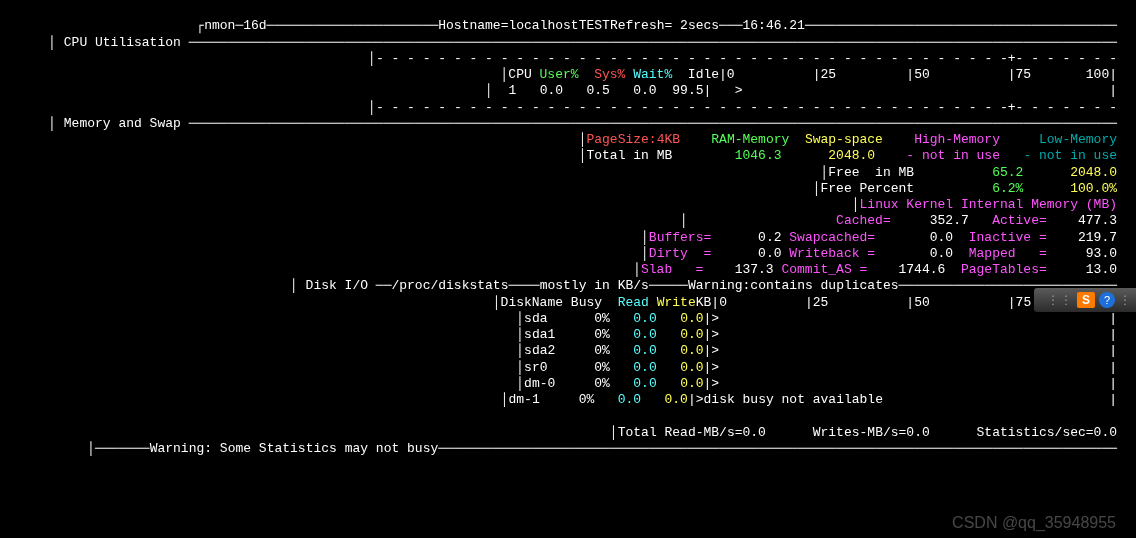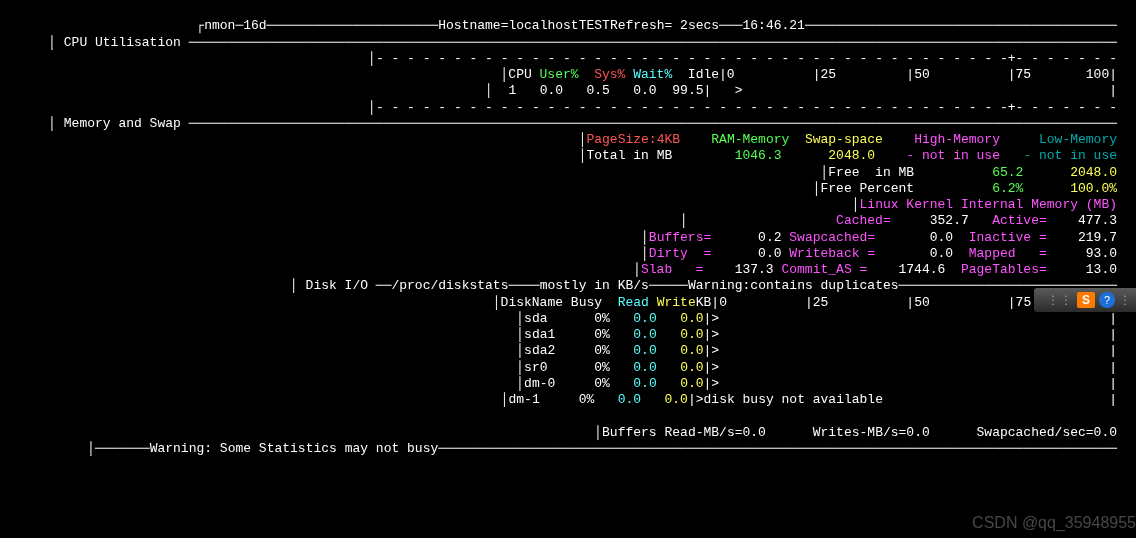--- a/index.html
+++ b/index.html
@@ -23,21 +23,21 @@
   .green   { color: #55ff55; }
   .red     { color: #ff5555; }
   .cyan    { color: #55ffff; }
   .yellow  { color: #ffff55; }
   .magenta { color: #ff55ff; }
   .dcyan   { color: #00aaaa; }
   .white   { color: #ffffff; }
 
   .watermark {
     position: absolute;
-    right: 0;
+    right: 20px;
     bottom: 6px;
     color: rgba(200,200,200,0.35);
     font-family: Arial, sans-serif;
     font-size: 16px;
   }
   .toolbar {
     position: absolute;
     right: 0;
     top: 288px;
     width: 94px;
@@ -87,21 +87,21 @@
 <span>│<span>Free  in MB</span>          <span class="green">65.2</span>      <span class="yellow">2048.0</span></span>
 <span>│<span>Free Percent</span>          <span class="green">6.2%</span>      <span class="yellow">100.0%</span></span>
 <span>│<span class="magenta">Linux Kernel Internal Memory (MB)</span></span>
 <span>│                   <span class="magenta">Cached=</span>     <span>352.7</span>   <span class="magenta">Active=</span>    <span>477.3</span></span>
 <span>│<span class="magenta">Buffers=</span>      <span>0.2</span> <span class="magenta">Swapcached=</span>       <span>0.0</span>  <span class="magenta">Inactive =</span>    <span>219.7</span></span>
 <span>│<span class="magenta">Dirty  =</span>      <span>0.0</span> <span class="magenta">Writeback =</span>       <span>0.0</span>  <span class="magenta">Mapped   =</span>     <span>93.0</span></span>
 <span>│<span class="magenta">Slab   =</span>    <span>137.3</span> <span class="magenta">Commit_AS =</span>    <span>1744.6</span>  <span class="magenta">PageTables=</span>     <span>13.0</span></span>
 <span>│<span class="white"> <span>Disk I/O</span> </span>──<span>/proc/diskstats</span>────<span>mostly in KB/s</span>─────<span>Warning:contains duplicates</span>────────────────────────────</span>
 <span>│<span>DiskName</span> <span>Busy</span>  <span class="cyan">Read</span> <span class="yellow">Write</span><span>KB</span>|0          |25          |50          |75       100|</span>
 <div id="disk-rows"><div>│sda      0%   <span class="cyan">0.0</span>   <span class="yellow">0.0</span>|&gt;                                                  |</div><div>│sda1     0%   <span class="cyan">0.0</span>   <span class="yellow">0.0</span>|&gt;                                                  |</div><div>│sda2     0%   <span class="cyan">0.0</span>   <span class="yellow">0.0</span>|&gt;                                                  |</div><div>│sr0      0%   <span class="cyan">0.0</span>   <span class="yellow">0.0</span>|&gt;                                                  |</div><div>│dm-0     0%   <span class="cyan">0.0</span>   <span class="yellow">0.0</span>|&gt;                                                  |</div><div>│dm-1     0%   <span class="cyan">0.0</span>   <span class="yellow">0.0</span>|&gt;disk busy not available                             |</div></div>
-<span>│<span>Buffers Read-MB/s=</span><span>0.0</span>      <span>Writes-MB/s=</span><span>0.0</span>      <span>Swapcached/sec=</span><span>0.0</span></span>
+<span>│<span>Total Read-MB/s=</span><span>0.0</span>      <span>Writes-MB/s=</span><span>0.0</span>      <span>Statistics/sec=</span><span>0.0</span></span>
 <span>│───────<span>Warning: Some Statistics may not busy</span>───────────────────────────────────────────────────────────────────────────────────────</span>
 </div>
 
 <div class="toolbar">
   <span class="dots">⋮⋮</span>
   <span class="s-badge">S</span>
   <span class="q-badge">?</span>
   <span class="dots">⋮</span>
 </div>
 

